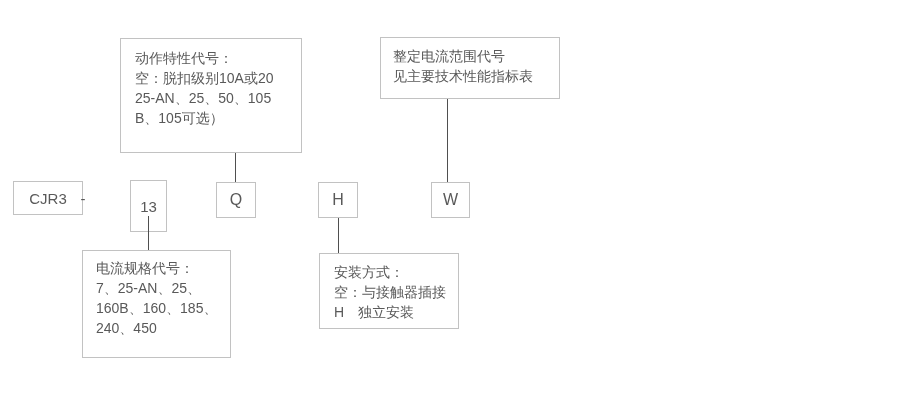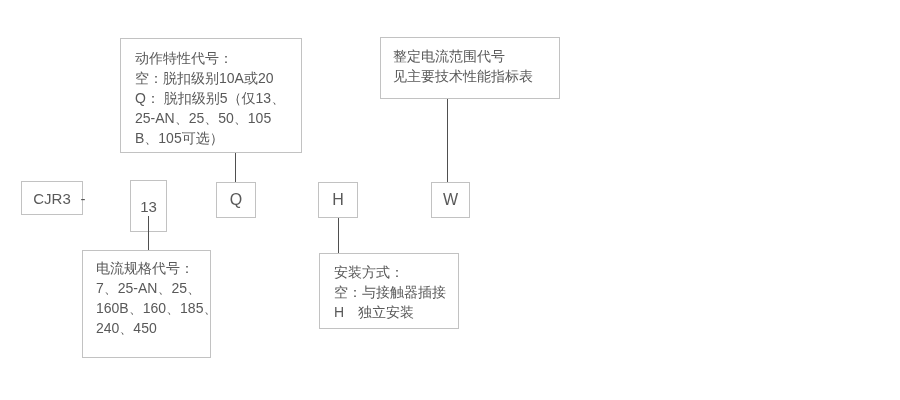--- a/index.html
+++ b/index.html
@@ -55,43 +55,42 @@
   .line { white-space: nowrap; }
 </style>
 </head>
 <body>
 
 <div class="canvas">
 
   <div class="box callout" style="left:120px; top:38px; width:182px; height:115px; padding:9px 0 0 14px;">
     <div class="line">动作特性代号：</div>
     <div class="line">空：脱扣级别10A或20</div>
-    <div class="line">Q： 脱扣级别5（仅13、</div>
     <div class="line">25-AN、25、50、105</div>
     <div class="line">B、105可选）</div>
   </div>
 
   <div class="box callout" style="left:380px; top:37px; width:180px; height:62px; padding:8px 0 0 12px;">
     <div class="line">整定电流范围代号</div>
     <div class="line">见主要技术性能指标表</div>
   </div>
 
-  <div class="box code" style="left:21px; top:181px; width:62px; height:34px;">CJR3</div>
+  <div class="box code" style="left:13px; top:181px; width:70px; height:34px;">CJR3</div>
 
   <span class="sep" style="left:77px; top:181px; width:12px; height:34px;">-</span>
 
   <div class="box code" style="left:130px; top:180px; width:37px; height:52px;">13</div>
 
   <div class="box code letter" style="left:216px; top:182px; width:40px; height:36px;">Q</div>
 
   <div class="box code letter" style="left:318px; top:182px; width:40px; height:36px;">H</div>
 
   <div class="box code letter" style="left:431px; top:182px; width:39px; height:36px;">W</div>
 
-  <div class="box callout" style="left:82px; top:250px; width:129px; height:108px; padding:7px 0 0 13px;">
+  <div class="box callout" style="left:82px; top:250px; width:149px; height:108px; padding:7px 0 0 13px;">
     <div class="line">电流规格代号：</div>
     <div class="line">7、25-AN、25、</div>
     <div class="line">160B、160、185、</div>
     <div class="line">240、450</div>
   </div>
 
   <div class="box callout" style="left:319px; top:253px; width:140px; height:76px; padding:8px 0 0 14px;">
     <div class="line">安装方式：</div>
     <div class="line">空：与接触器插接</div>
     <div class="line">H　独立安装</div>

